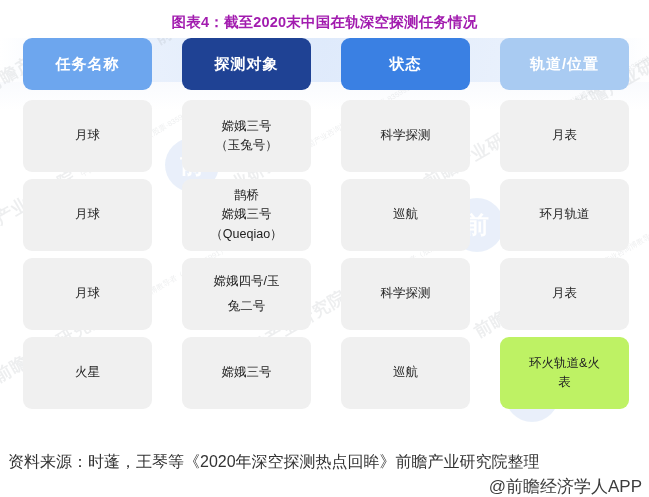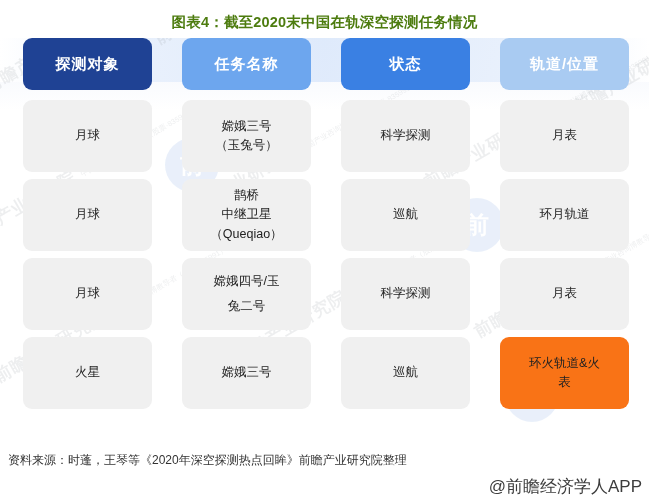--- a/index.html
+++ b/index.html
@@ -17,21 +17,21 @@
 
   
   .chart-title {
     position: absolute;
     top: 13px;
     left: 0;
     width: 649px;
     text-align: center;
     font-size: 14.5px;
     font-weight: bold;
-    color: #4d7c0f;
+    color: #a21caf;
     letter-spacing: 0.2px;
     z-index: 6;
   }
 
   
   .board {
     position: absolute;
     left: 0;
     top: 38px;
     width: 649px;
@@ -147,21 +147,21 @@
   .row-data { margin-bottom: 7px; }
 
   
   .loose { line-height: 2.0; }
 
   
   .source {
     position: absolute;
     left: 8px;
     top: 452px;
-    font-size: 12px;
+    font-size: 16px;
     color: #333333;
     z-index: 6;
     white-space: nowrap;
   }
   .credit {
     position: absolute;
     right: 7px;
     top: 475px;
     font-size: 17px;
     color: #3c3c3c;
@@ -194,22 +194,22 @@
         <span>前</span>
       </div>
     <div class="wm-logo" style="left:505px; top:330px;">
         <span>前</span>
       </div>
   </div>
 
   <div class="grid">
 
     <div class="row row-head">
+      <div class="cell hc2" style="background: rgb(109, 166, 238);">任务名称</div>
       <div class="cell hc1" style="background: rgb(31, 66, 148);">探测对象</div>
-      <div class="cell hc2" style="background: rgb(109, 166, 238);">任务名称</div>
       <div class="cell hc3" style="background: rgb(58, 128, 227); text-align: center;">状态</div>
       <div class="cell hc4" style="background: rgb(169, 203, 242);">轨道/位置</div>
     </div>
 
     <div class="row row-data">
       <div class="cell" style="background: rgb(240, 240, 240);">
           <span class="multi">月球</span>
         </div>
       <div class="cell" style="background: rgb(240, 240, 240); align-items: center;">
           <span class="multi">嫦娥三号
@@ -222,21 +222,21 @@
           <span class="multi">月表</span>
         </div>
     </div>
 
     <div class="row row-data">
       <div class="cell" style="background: rgb(240, 240, 240);">
           <span class="multi">月球</span>
         </div>
       <div class="cell" style="background: rgb(240, 240, 240);">
           <span class="multi">鹊桥
-中继卫星
+嫦娥三号
 （Queqiao）</span>
         </div>
       <div class="cell" style="background: rgb(240, 240, 240);">
           <span class="multi">巡航</span>
         </div>
       <div class="cell" style="background: rgb(240, 240, 240); font-family: Liberation Serif, serif;">
           <span class="multi">环月轨道</span>
         </div>
     </div>
 
@@ -259,21 +259,21 @@
     <div class="row row-data">
       <div class="cell" style="background: rgb(240, 240, 240);">
           <span class="multi">火星</span>
         </div>
       <div class="cell" style="background: rgb(240, 240, 240);">
           <span class="multi">嫦娥三号</span>
         </div>
       <div class="cell" style="background: rgb(240, 240, 240);">
           <span class="multi">巡航</span>
         </div>
-      <div class="cell" style="background: #f97316;">
+      <div class="cell" style="background: #bef264;">
           <span class="multi">环火轨道&amp;火
 表</span>
         </div>
     </div>
 
   </div>
 </div>
 
 <div class="source">资料来源：时蓬，王琴等《2020年深空探测热点回眸》前瞻产业研究院整理</div>
 <div class="credit">@前瞻经济学人APP</div>

